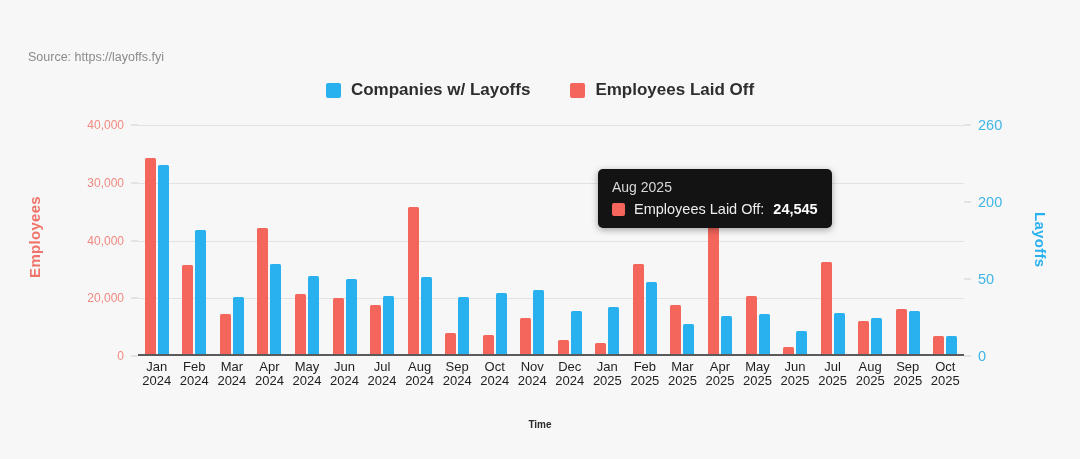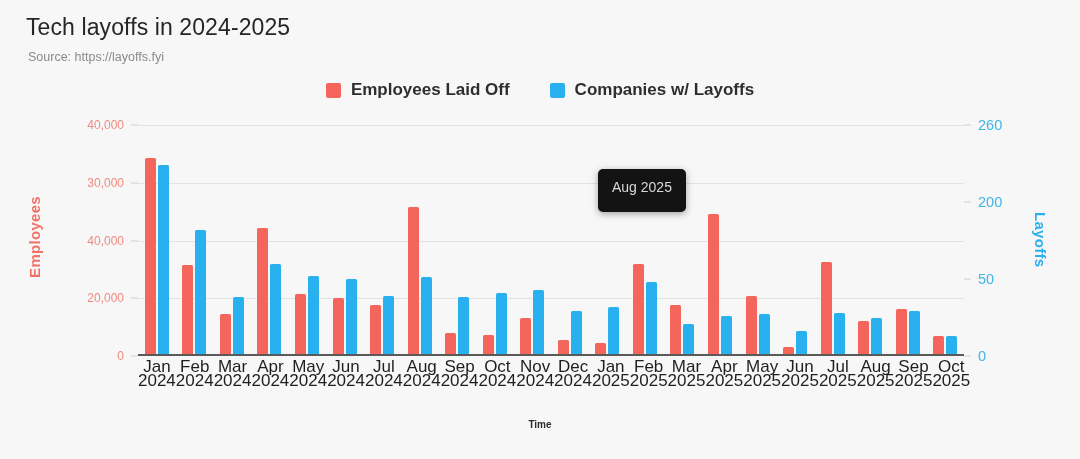--- a/index.html
+++ b/index.html
@@ -182,21 +182,21 @@
   .xlabels {
     position: absolute;
     left: 138px;
     top: 360px;
     width: 826px;
     display: flex;
   }
   .xlabel {
     flex: 1 1 0;
     text-align: center;
-    font-size: 17px;
+    font-size: 13px;
     line-height: 14px;
     color: #1f1f1f;
     white-space: nowrap;
   }
 
   .tooltip {
     position: absolute;
     left: 598px;
     top: 169px;
     background: #131313;
@@ -232,31 +232,30 @@
     font-size: 14.5px;
     color: #ffffff;
     font-weight: bold;
   }
 </style>
 </head>
 <body>
 
 <div class="chart-root">
 
-  <div class="chart-title">Tech layoffs in 2024-2025</div>
   <div class="chart-source">Source: https://layoffs.fyi</div>
 
   <div class="legend">
+    <div class="legend-item">
+      <span class="legend-swatch" style="background:#29b0ef"></span>
+      <span class="legend-label">Companies w/ Layoffs</span>
+    </div>
     <div class="legend-item">
       <span class="legend-swatch" style="background:#f4655b"></span>
       <span class="legend-label">Employees Laid Off</span>
-    </div>
-    <div class="legend-item">
-      <span class="legend-swatch" style="background:#29b0ef"></span>
-      <span class="legend-label">Companies w/ Layoffs</span>
     </div>
   </div>
 
   <div class="axis-title-left">Employees</div>
   <div class="axis-title-right">Layoffs</div>
   <div class="axis-title-x">Time</div>
 
   <div class="plot-area">
     <div id="gridlines">
         <div class="gridline" style="top: 173.25px;"></div>
@@ -465,15 +464,20 @@
         <div>2025</div>
       </div>
       <div class="xlabel">
         <div>Oct</div>
         <div>2025</div>
       </div>
     </div>
 
   <div class="tooltip">
     <div class="tooltip-title">Aug 2025</div>
+    <div class="tooltip-row">
+      <span class="tooltip-swatch"></span>
+      <span class="tooltip-text">Employees Laid Off:</span>
+      <span class="tooltip-value">24,545</span>
+    </div>
   </div>
 
 </div>
 
 </body></html>

